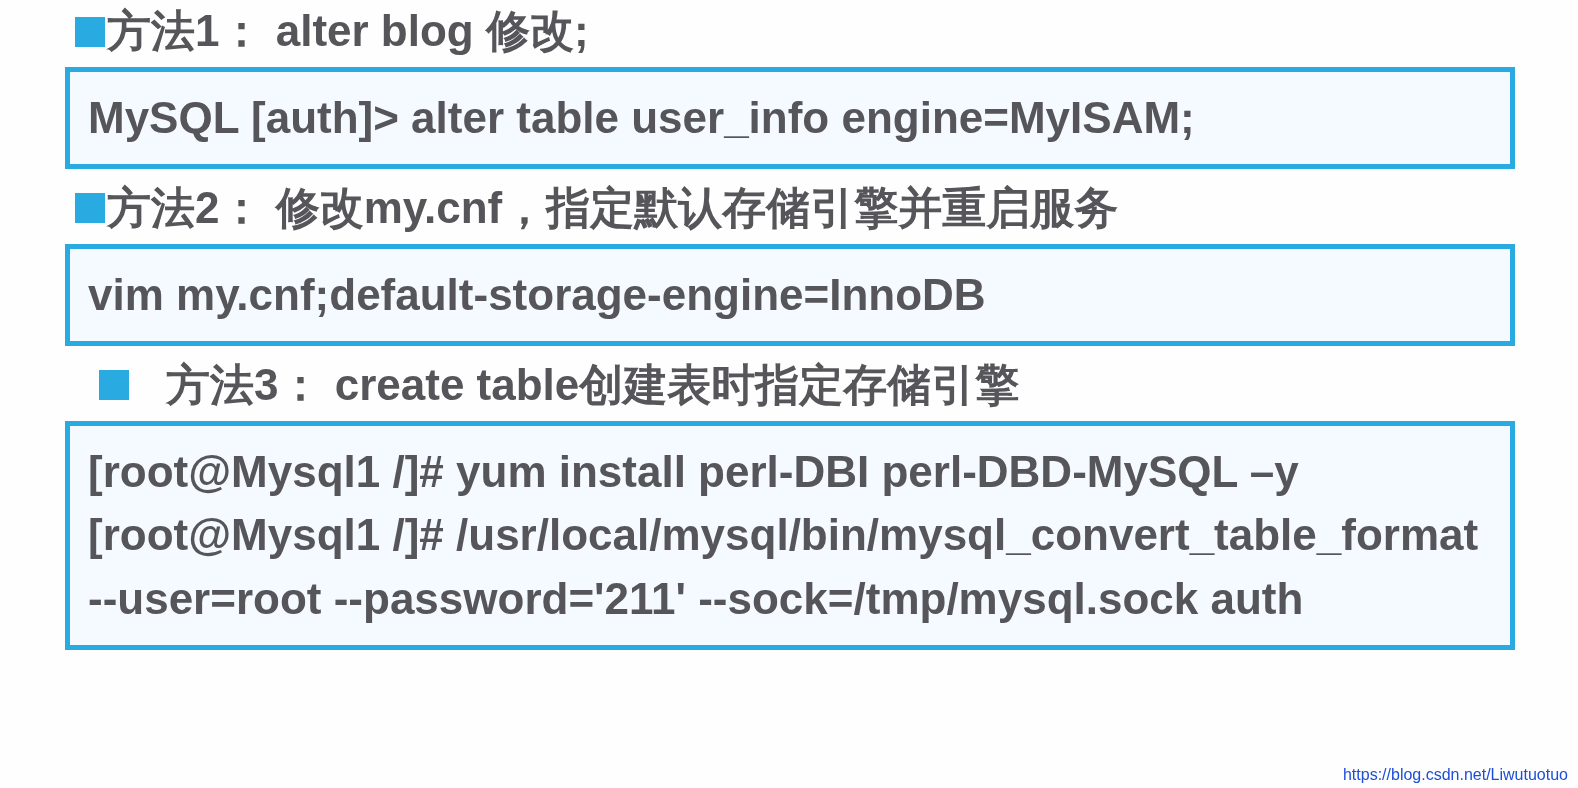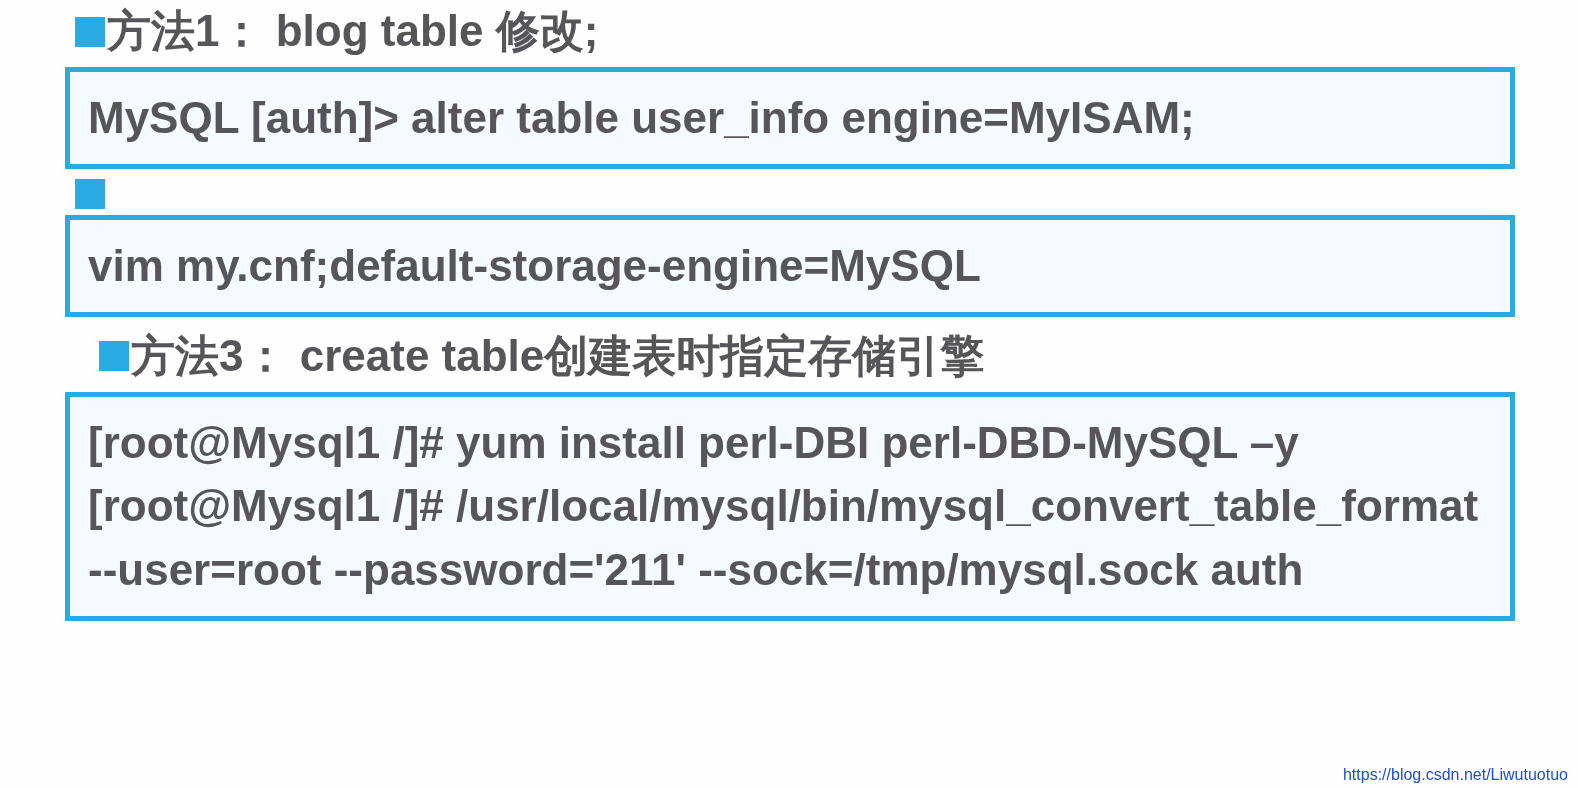--- a/index.html
+++ b/index.html
@@ -22,20 +22,21 @@
       display: flex;
       align-items: center;
       margin-top: 8px;
       margin-bottom: 6px;
     }
     .heading.first {
       margin-top: 2px;
     }
     .heading.indent {
       margin-left: 24px;
+      gap: 35px;
     }
     .bullet {
       width: 30px;
       height: 30px;
       background: #29abe2;
       flex-shrink: 0;
       margin-right: 2px;
     }
     .heading-text {
       font-size: 44px;
@@ -66,31 +67,32 @@
       letter-spacing: 0px;
     }
   </style>
 </head>
 <body>
 
 <div class="content">
 
   <div class="heading first">
     <div class="bullet"></div>
-    <span class="heading-text">方法1：  blog table 修改;</span>
+    <span class="heading-text">方法1：  alter blog 修改;</span>
   </div>
   <div class="code-box">
     <div class="code-text">MySQL [auth]&gt; alter table  user_info engine=MyISAM;</div>
   </div>
 
   <div class="heading">
     <div class="bullet"></div>
+    <span class="heading-text">方法2：  修改my.cnf，指定默认存储引擎并重启服务</span>
   </div>
   <div class="code-box">
-    <div class="code-text">vim  my.cnf;default-storage-engine=MySQL</div>
+    <div class="code-text">vim  my.cnf;default-storage-engine=InnoDB</div>
   </div>
 
   <div class="heading indent">
     <div class="bullet"></div>
     <span class="heading-text">方法3：  create table创建表时指定存储引擎</span>
   </div>
 
   <div class="code-box">
     <div class="code-text" style="white-space: pre-wrap;">[root@Mysql1 /]# yum install perl-DBI perl-DBD-MySQL –y
 [root@Mysql1 /]# /usr/local/mysql/bin/mysql_convert_table_format   --user=root --password='211' --sock=/tmp/mysql.sock auth</div>

